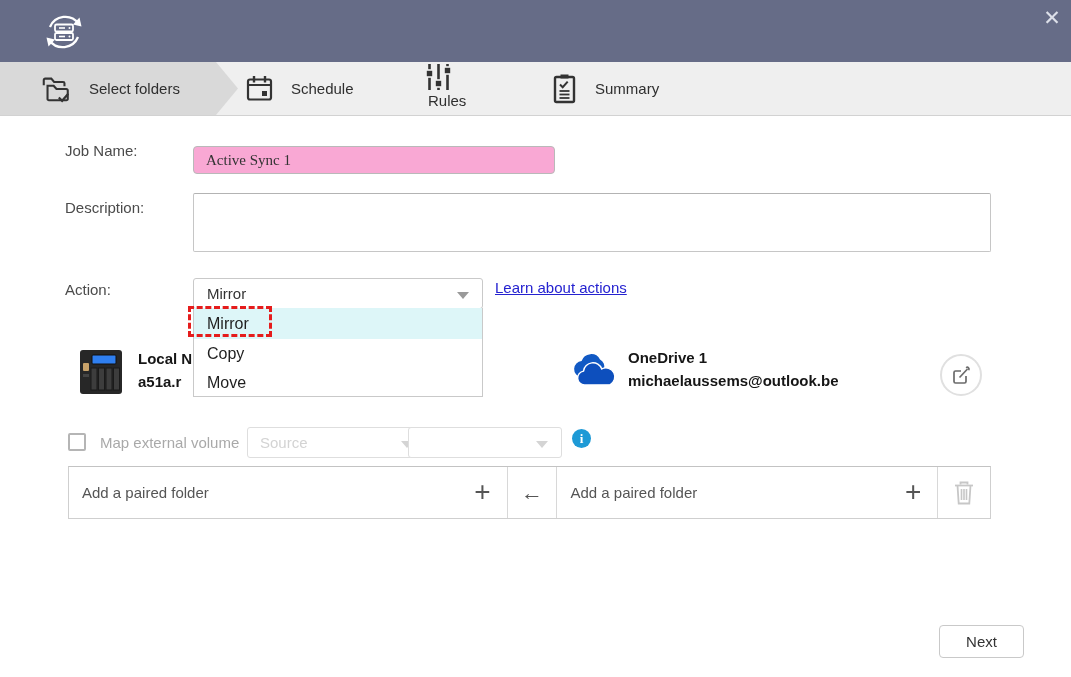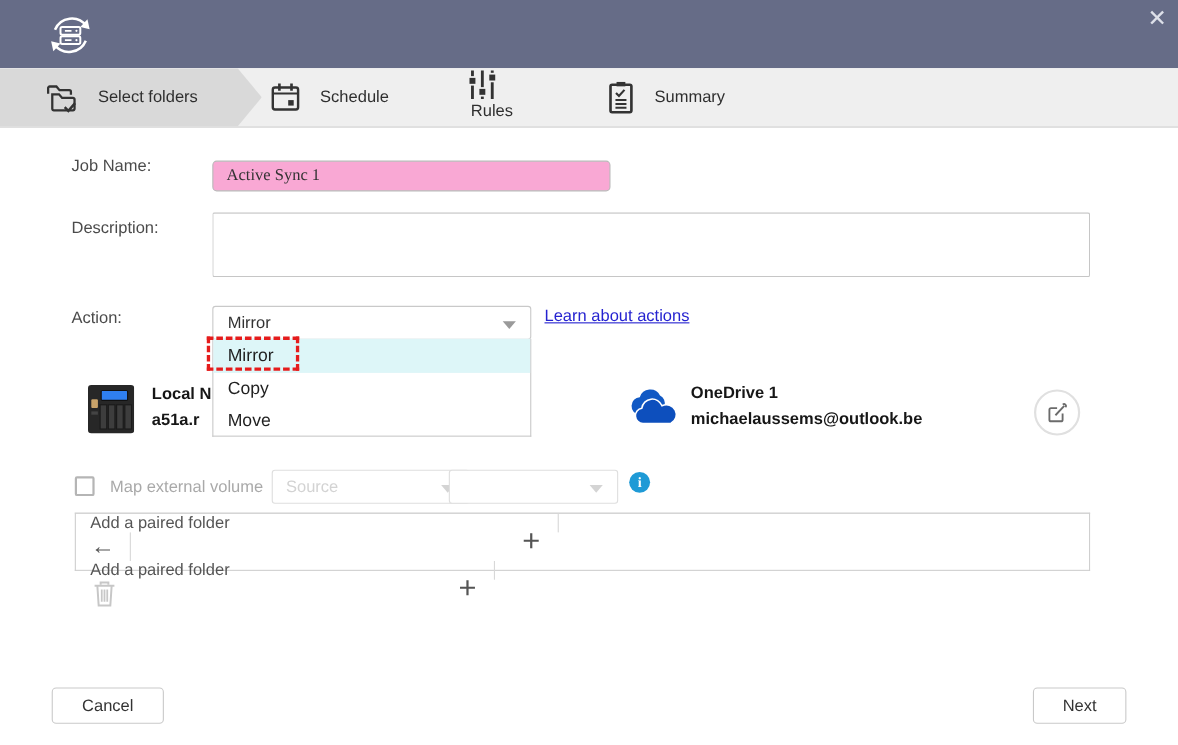--- a/index.html
+++ b/index.html
@@ -111,21 +111,21 @@
   .dsel2 { left:408px; width:154px; }
   .info-icon {
     position:absolute; left:572px; top:429px; width:19px; height:19px;
     border-radius:50%; background:#1e9ad6; color:#fff; font-size:13px;
     font-weight:bold; text-align:center; line-height:19px; cursor:pointer;
     font-family:"Liberation Serif", serif;
   }
   
   .paired-table {
     position:absolute; left:68px; top:466px; width:923px; height:53px;
-    border:1px solid #cfcfcf; border-top-color:#c3c3c3; background:#fff; display:flex;flex-direction:column;
+    border:1px solid #cfcfcf; border-top-color:#c3c3c3; background:#fff; display:flex;
   }
   .pcell { position:relative; height:100%; display:flex; align-items:center; }
   .pcell-left  { width:439px; border-right:1px solid #d8d8d8; }
   .pcell-arrow { width:50px;  border-right:1px solid #d8d8d8; justify-content:center; cursor:pointer; }
   .pcell-right { width:381px; border-right:1px solid #d8d8d8; }
   .pcell-trash { width:52px; justify-content:center; }
   .paired-text { font-size:15px; color:#555; padding-left:13px; }
   .plus-btn {
     position:absolute; right:10px; top:12px; width:28px; height:28px;
     font-size:28px; font-weight:200; color:#555; line-height:26px; text-align:center;
@@ -290,16 +290,15 @@
         <path d="M8.5 4.5 V2.5 h7 v2" stroke="#c7c7c7" stroke-width="1.8"></path>
         <line x1="3" y1="5.5" x2="21" y2="5.5" stroke="#c7c7c7" stroke-width="1.8"></line>
         <path d="M5.5 5.5 l1.2 18 h10.6 l1.2-18" stroke="#c7c7c7" stroke-width="1.8"></path>
         <line x1="9.5" y1="9" x2="9.5" y2="20" stroke="#c7c7c7" stroke-width="1.6"></line>
         <line x1="12" y1="9" x2="12" y2="20" stroke="#c7c7c7" stroke-width="1.6"></line>
         <line x1="14.5" y1="9" x2="14.5" y2="20" stroke="#c7c7c7" stroke-width="1.6"></line>
       </svg>
     </div>
   </div>
 
-  <button class="footer-btn cancel-btn">Cancel</button>
   <button class="footer-btn next-btn">Next</button>
 
 </div>
 
 </body></html>

